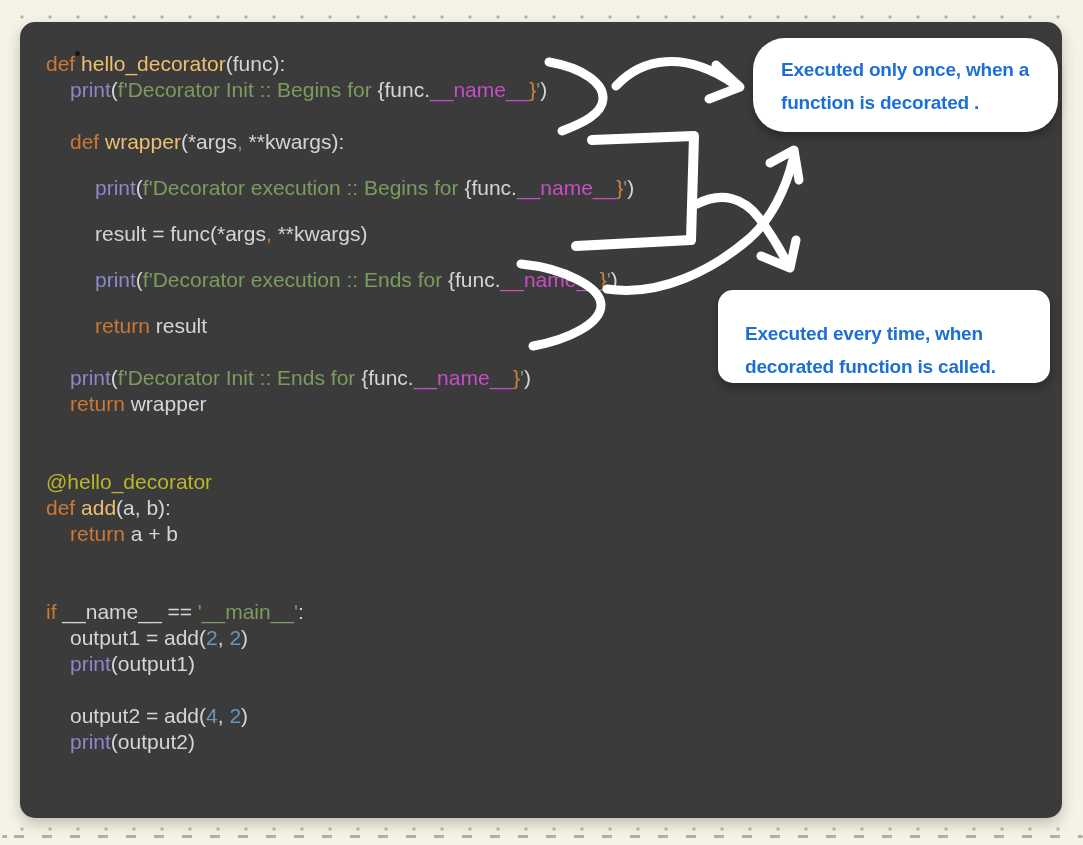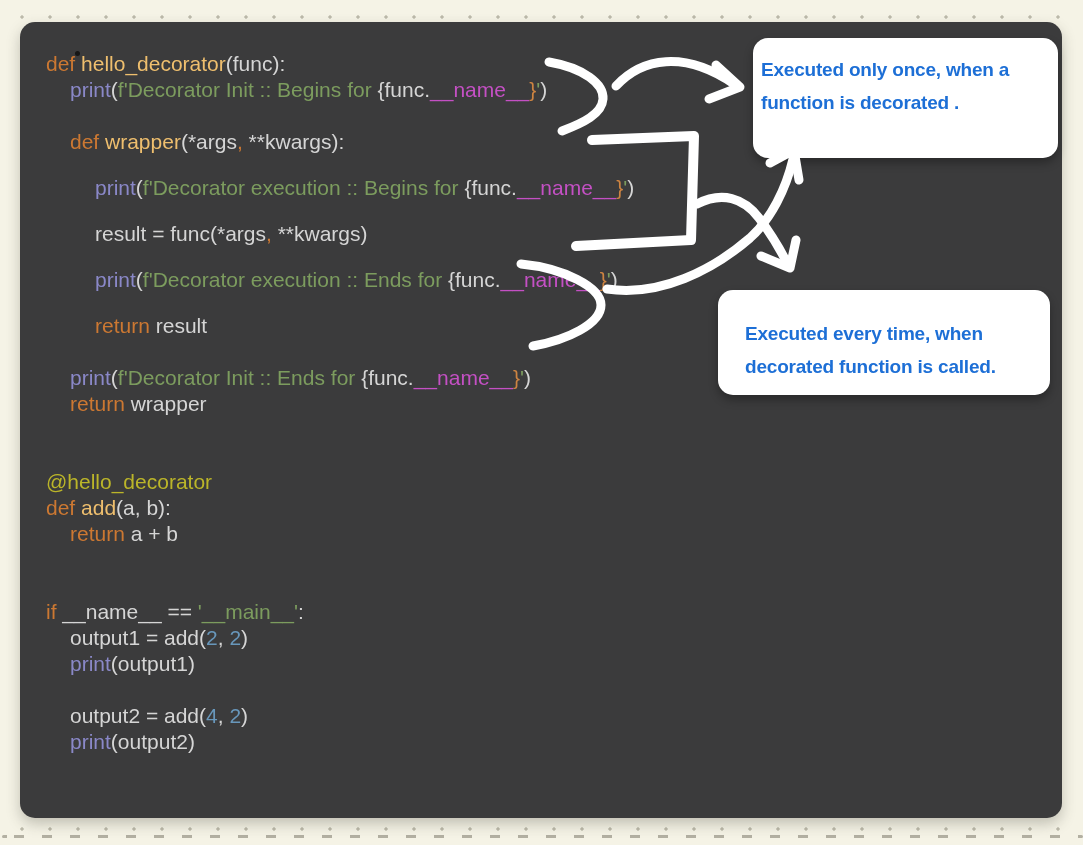--- a/index.html
+++ b/index.html
@@ -35,22 +35,22 @@
   .code-line{ height:26px; }
   .indent-0{ padding-left:0; }
   .indent-1{ padding-left:24px; }
   .indent-2{ padding-left:49px;margin-top:20px; }
   .callout{
     position:absolute; background:#FFFFFF; border-radius:15px;
     box-shadow: 0 5px 10px rgba(0,0,0,0.30);
     font-weight:bold; font-size:19px; line-height:33px;
     letter-spacing:-0.2px;
   }
-  .callout-once{ left:753px; top:38px; width:305px; height:120px; padding:15px 14px 0 8px; }
-  .callout-every{ left:718px; top:290px; width:332px; height:105px; padding:27px 24px 0 27px; }
+  .callout-once{ left:753px; top:38px; width:305px; height:94px; padding:15px 14px 0 28px;border-radius:32px; }
+  .callout-every{ left:718px; top:290px; width:332px; height:93px; padding:27px 24px 0 27px; }
   svg.arrows{ position:absolute; left:0; top:0; pointer-events:none; }
   svg.arrows path{ fill:none; stroke-linecap:round; stroke-linejoin:round; }
 </style>
 </head>
 <body style="background-color: rgb(245, 243, 230);">
 
 <div class="bottom-dashes"></div>
 
 <div class="panel" style="background: rgb(59, 59, 60);">
   <div class="ink-speck"></div>

